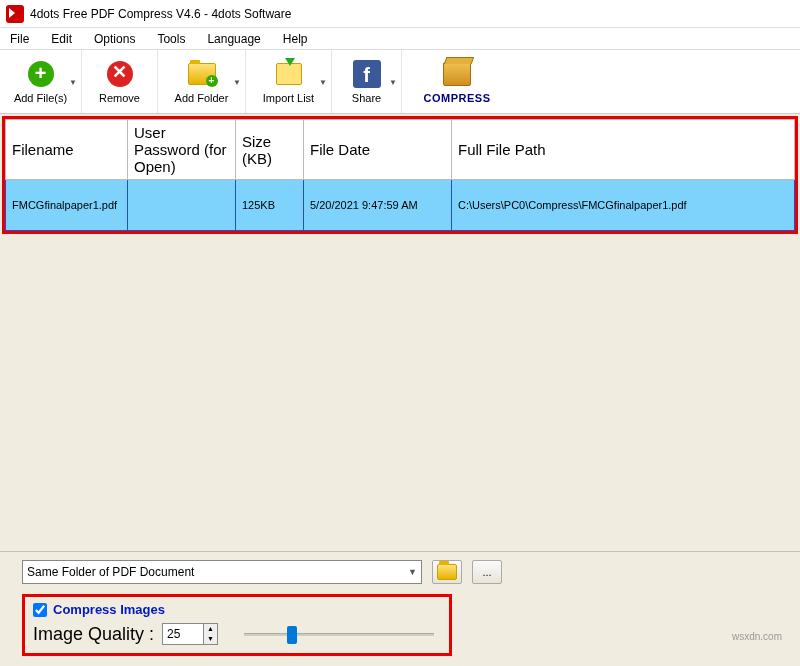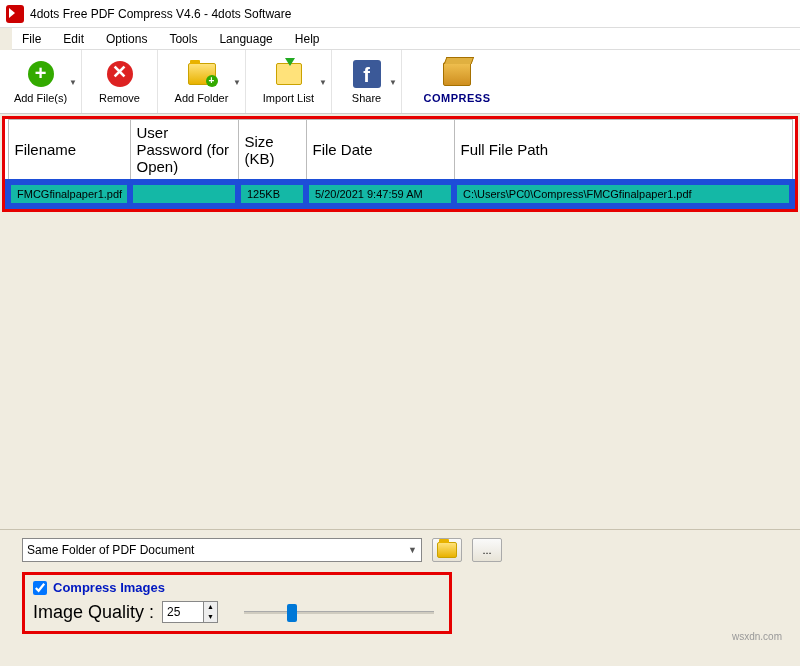--- a/index.html
+++ b/index.html
@@ -5,21 +5,21 @@
 * { box-sizing: border-box; margin: 0; padding: 0; font-family: "Segoe UI", Tahoma, sans-serif; }
 body { width: 800px; height: 666px; background: #f0ece0; position: relative; overflow: hidden; }
 
 
 .titlebar { height: 28px; background: #fff; display: flex; align-items: center; padding: 0 6px; border-bottom: 1px solid #ddd; }
 .titlebar .app-icon { width: 18px; height: 18px; background: #c00; border-radius: 3px; position: relative; margin-right: 6px; }
 .titlebar .app-icon::after { content:""; position:absolute; left:3px; top:3px; width:0;height:0;border-left:6px solid #fff;border-top:5px solid transparent;border-bottom:5px solid transparent;}
 .titlebar .title-text { font-size: 12px; color: #000; }
 
 
-.menubar { height: 22px; background: #fff; display: flex; align-items: center; padding: 0 10px; gap: 22px; border-bottom: 1px solid #ddd; margin-left: 12px;}
+.menubar { height: 22px; background: #fff; display: flex; align-items: center; padding: 0 10px; gap: 22px; border-bottom: 1px solid #ddd;}
 .menubar span { font-size: 12px; color: #000; }
 
 
 .toolbar { height: 64px; background: #fff; display: flex; align-items: stretch; border-bottom: 1px solid #ccc; }
 .tb-btn { display: flex; flex-direction: column; align-items: center; justify-content: center; padding: 3px 8px; border-right: 1px solid #e4e4e4; position: relative; min-width: 60px; }
 .tb-btn .caret { position:absolute; right:4px; top:50%; transform:translateY(-50%); font-size:8px; color:#555;}
 .tb-btn .icon { width: 30px; height: 30px; display:flex; align-items:center; justify-content:center; }
 .tb-btn .lbl { font-size: 11px; margin-top: 3px; color:#000; }
 .tb-btn.compress .lbl { font-weight: bold; color: #000080; letter-spacing: 0.5px; }
 
@@ -32,21 +32,21 @@
 .ico-import{width:26px;height:22px;background:#ffe27a;border:1px solid #caa200;border-radius:2px;position:relative;}
 .ico-import::after{content:"";position:absolute;left:8px;top:-6px;width:0;height:0;border-left:5px solid transparent;border-right:5px solid transparent;border-top:8px solid #2a2;}
 .ico-fb{width:28px;height:28px;background:#3b5998;color:#fff;font-weight:bold;font-size:20px;text-align:center;line-height:30px;border-radius:3px;font-family:Arial;}
 .ico-box{width:28px;height:24px;background:linear-gradient(#f0c050,#cf8f20);border:1px solid #a57000;border-radius:2px;position:relative;}
 .ico-box::before{content:"";position:absolute;left:0;top:-6px;width:28px;height:6px;background:#e0b040;border:1px solid #a57000;border-bottom:none;transform:skewX(-20deg) scaleX(.92);}
 
 
 .tablewrap { border: 3px solid #e60000; margin: 2px; }
 table.files { width: 100%; border-collapse: collapse; background: #fff; table-layout: fixed; }
 table.files th { background: #fff; border: 1px solid #bbb; font-size: 15px; font-weight: normal; text-align: left; padding: 4px 6px; height: 44px; vertical-align: middle;}
-table.files td { border: 6px solid #1d4ed8; font-size: 11px; padding: 3px 6px; background: #14b8a6; white-space: nowrap; overflow:hidden; }
+table.files td { border: 1px solid #1d4ed8; font-size: 11px; padding: 19px 6px; background: #7dd3fc; white-space: nowrap; overflow:hidden; }
 
 .spacer-area { background:#f0ece0; height: 316px; border-bottom:1px solid #c8c2b0;}
 
 
 .bottom { padding: 0 22px; }
 .outgroup { margin-top: 8px; }
 .group-lbl { font-size: 12px; font-weight: bold; color: #0018c0; margin: 2px 0 4px 4px; }
 .outrow { display:flex; align-items:center; gap:10px; }
 .combo { width: 400px; height: 24px; border:1px solid #888; background:#fff; font-size:12px; padding:2px 4px; display:flex; align-items:center; justify-content:space-between;}
 .combo .dd{font-size:9px;color:#555;}

